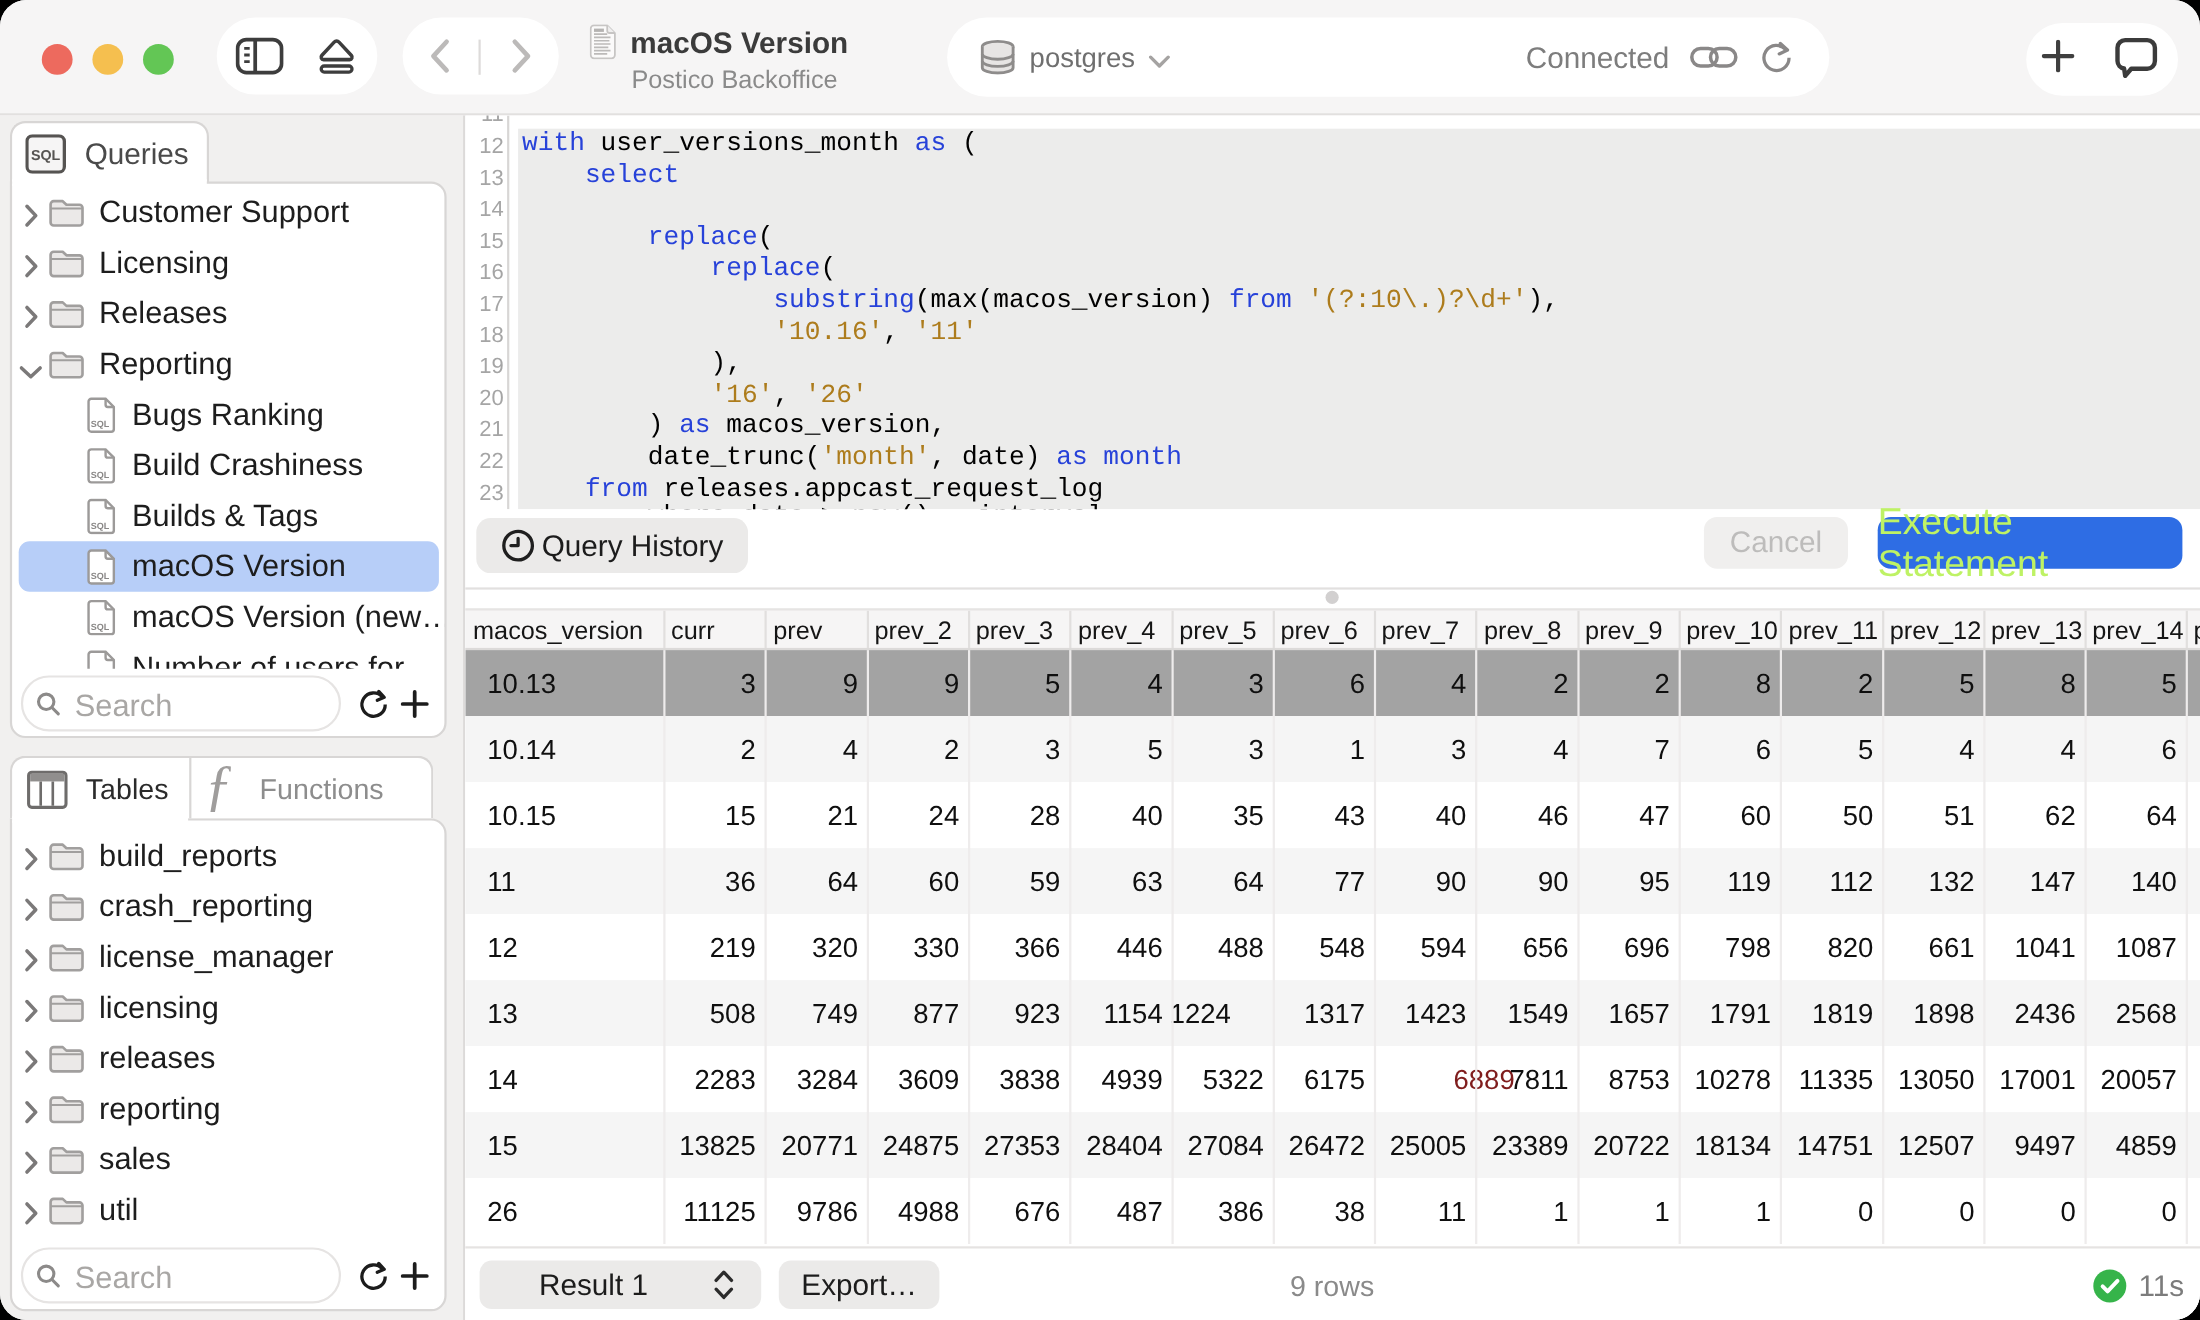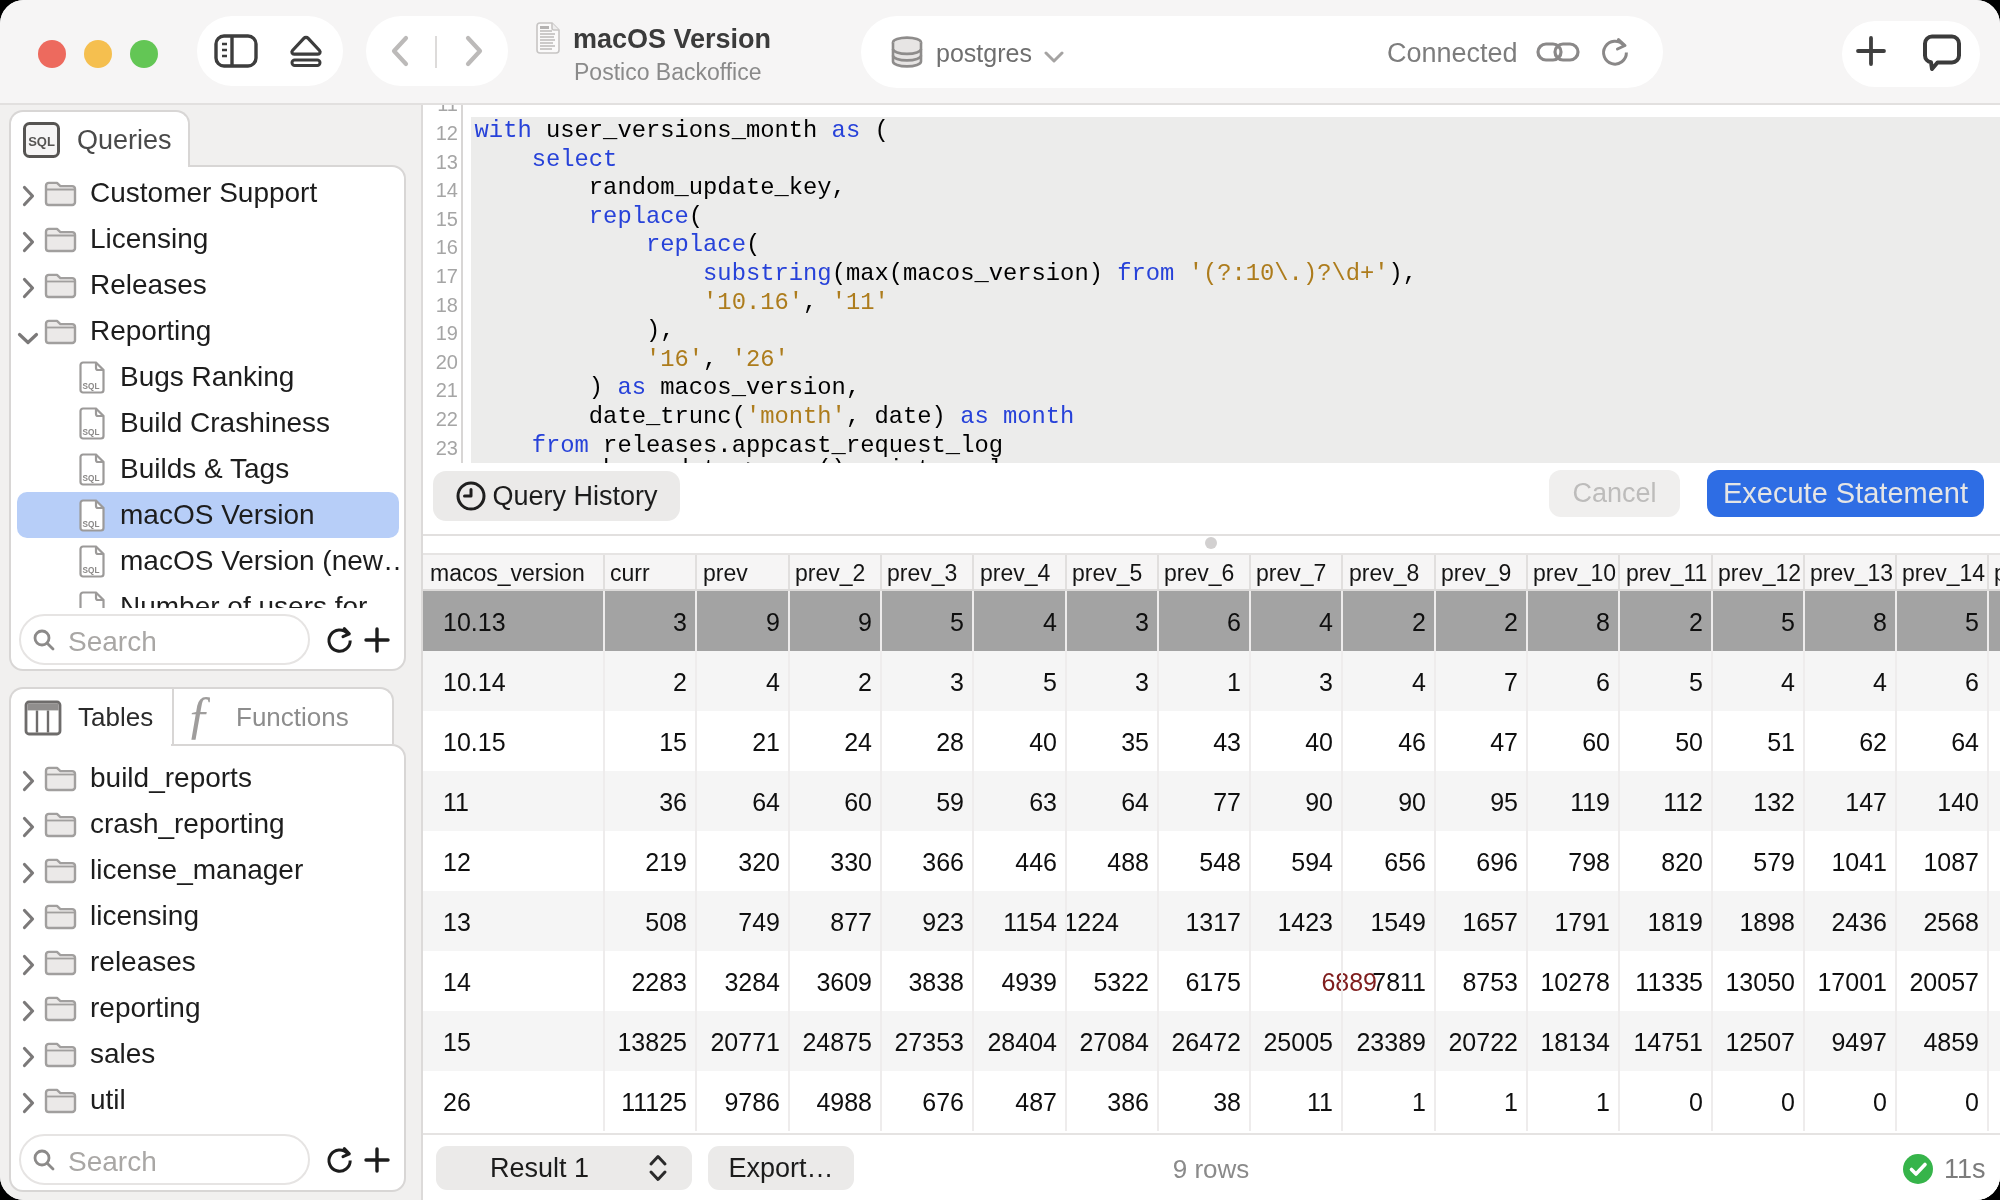--- a/index.html
+++ b/index.html
@@ -307,21 +307,20 @@
 <div class="abs" style="left:423px;top:105px;width:1577px;height:1095px;background:#fff">
 <div class="abs" style="left:0;top:0;width:1577px;height:358px;overflow:hidden">
 <div class="abs" style="left:48px;top:12px;width:1529px;height:346px;background:#ececeb"></div>
 <div class="abs" style="left:38px;top:0;width:2px;height:358px;background:#d8d6d5"></div>
 <div class="abs gut" style="top:-16.7px">11</div>
 <div class="abs gut" style="top:11.9px">12</div>
 <div class="abs code" style="top:11.9px"><i>with</i> user_versions_month <i>as</i> (</div>
 <div class="abs gut" style="top:40.5px">13</div>
 <div class="abs code" style="top:40.5px">    <i>select</i></div>
 <div class="abs gut" style="top:69.1px">14</div>
-<div class="abs code" style="top:69.1px">        random_update_key,</div>
 <div class="abs gut" style="top:97.7px">15</div>
 <div class="abs code" style="top:97.7px">        <i>replace</i>(</div>
 <div class="abs gut" style="top:126.3px">16</div>
 <div class="abs code" style="top:126.3px">            <i>replace</i>(</div>
 <div class="abs gut" style="top:154.9px">17</div>
 <div class="abs code" style="top:154.9px">                <i>substring</i>(max(macos_version) <i>from</i> <b>'(?:10\.)?\d+'</b>),</div>
 <div class="abs gut" style="top:183.5px">18</div>
 <div class="abs code" style="top:183.5px">                <b>'10.16'</b>, <b>'11'</b></div>
 <div class="abs gut" style="top:212.1px">19</div>
 <div class="abs code" style="top:212.1px">            ),</div>
@@ -339,21 +338,21 @@
         <svg width="32" height="32" viewBox="0 0 32 32">
           <circle cx="16" cy="16" r="13" fill="none" stroke="#1f1f1f" stroke-width="3"></circle>
           <path d="M16 9.5 V16 H9.5" fill="none" stroke="#1f1f1f" stroke-width="3" stroke-linecap="round" stroke-linejoin="round"></path>
         </svg>
         <span style="font-size:27px;color:#1c1c1c">Query History</span>
       </div>
 <div class="abs flexc" style="left:1126px;top:365px;width:131px;height:47px;border-radius:12px;background:#f0efee;justify-content:center">
         <span style="font-size:27px;color:#bdbcbb">Cancel</span>
       </div>
 <div class="abs flexc" style="left:1284px;top:365px;width:277px;height:47px;border-radius:12px;background:#2e6de4;justify-content:center">
-        <span style="font-size:29px;color:#e5e5e5">Execute Statement</span>
+        <span style="font-size:34px;color:#bef264">Execute Statement</span>
       </div>
 <div class="abs" style="left:0;top:429px;width:1577px;height:2px;background:#e2e0df"></div>
 <div class="abs" style="left:782px;top:432px;width:12px;height:12px;border-radius:50%;background:#d2d0d0"></div>
 <div class="abs" style="left:0;top:448px;width:1577px;height:38px;background:#f6f5f5;border-top:2px solid #e6e4e3;border-bottom:2px solid #dcdad9;overflow:hidden">
 <div class="abs" style="left:7px;top:5px;font-size:23px;color:#151515">macos_version</div>
 <div class="abs" style="left:187px;top:5px;font-size:23px;color:#151515">curr</div>
 <div class="abs" style="left:280px;top:5px;font-size:23px;color:#151515">prev</div>
 <div class="abs" style="left:372px;top:5px;font-size:23px;color:#151515">prev_2</div>
 <div class="abs" style="left:464px;top:5px;font-size:23px;color:#151515">prev_3</div>
 <div class="abs" style="left:557px;top:5px;font-size:23px;color:#151515">prev_4</div>
@@ -465,21 +464,21 @@
           <div class="num" style="left:365px;top:17px;font-size:25px;color:#0f0f0f">330</div>
           <div class="num" style="left:457px;top:17px;font-size:25px;color:#0f0f0f">366</div>
           <div class="num" style="left:550px;top:17px;font-size:25px;color:#0f0f0f">446</div>
           <div class="num" style="left:642px;top:17px;font-size:25px;color:#0f0f0f">488</div>
           <div class="num" style="left:734px;top:17px;font-size:25px;color:#0f0f0f">548</div>
           <div class="num" style="left:826px;top:17px;font-size:25px;color:#0f0f0f">594</div>
           <div class="num" style="left:919px;top:17px;font-size:25px;color:#0f0f0f">656</div>
           <div class="num" style="left:1011px;top:17px;font-size:25px;color:#0f0f0f">696</div>
           <div class="num" style="left:1103px;top:17px;font-size:25px;color:#0f0f0f">798</div>
           <div class="num" style="left:1196px;top:17px;font-size:25px;color:#0f0f0f">820</div>
-          <div class="num" style="left:1288px;top:17px;font-size:25px;color:#0f0f0f">579</div>
+          <div class="num" style="left:1288px;top:17px;font-size:25px;color:#0f0f0f">661</div>
           <div class="num" style="left:1380px;top:17px;font-size:25px;color:#0f0f0f">1041</div>
           <div class="num" style="left:1472px;top:17px;font-size:25px;color:#0f0f0f">1087</div>
         </div>
 <div class="abs" style="left:0;top:300px;width:1577px;height:60px;background:#f5f5f5">
           <div class="abs" style="left:20px;top:17px;font-size:25px;color:#0f0f0f">13</div>
           <div class="num" style="left:180px;top:17px;font-size:25px;color:#0f0f0f">508</div>
           <div class="num" style="left:273px;top:17px;font-size:25px;color:#0f0f0f">749</div>
           <div class="num" style="left:365px;top:17px;font-size:25px;color:#0f0f0f">877</div>
           <div class="num" style="left:457px;top:17px;font-size:25px;color:#0f0f0f">923</div>
           <div class="num" style="left:550px;top:17px;font-size:25px;color:#0f0f0f">1154</div>

